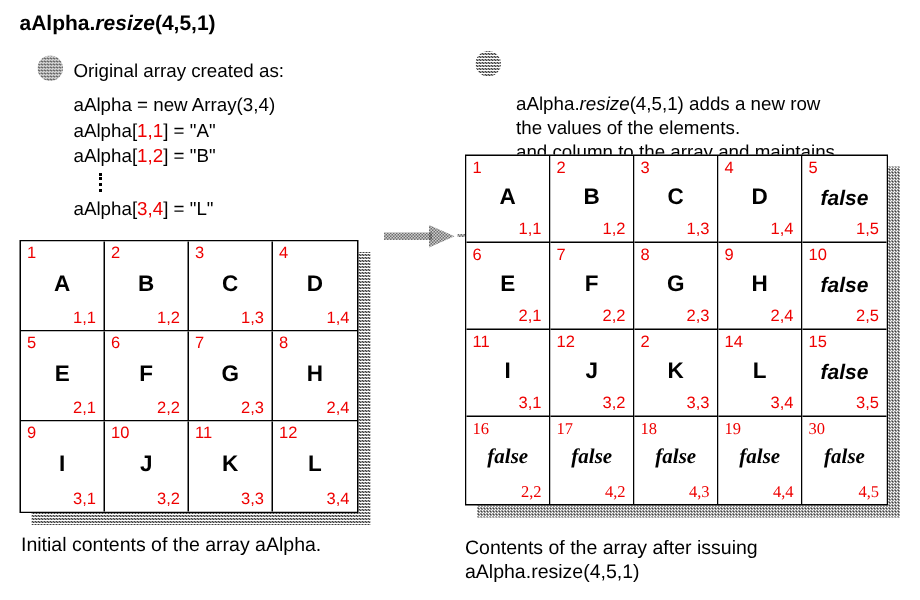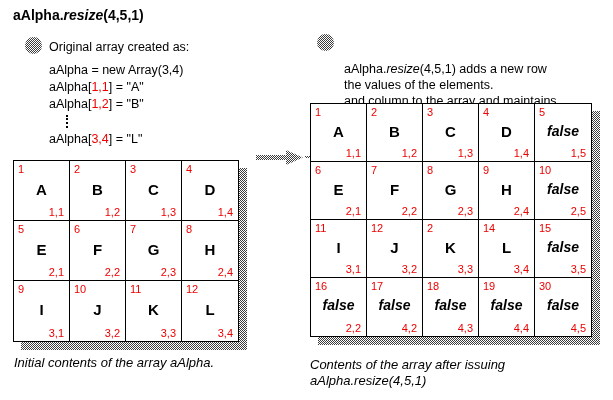--- a/index.html
+++ b/index.html
@@ -37,29 +37,29 @@
   .shadow-right { left:318px; top:111px; width:282px; height:234px; }
 
   .grid { position:absolute; z-index:1; display:grid; background:#fff; border:1px solid #000; }
   .grid-left  { left:13px;  top:160px; grid-template-columns:repeat(4,56px); grid-auto-rows:60px; }
   .grid-right { left:310px; top:103px; grid-template-columns:repeat(5,56px); grid-auto-rows:58px; }
 
   .cell { position:relative; border-right:1px solid #000; border-bottom:1px solid #000; background:#fff; }
   .grid-left  .cell:nth-child(4n)   { border-right:none; }
   .grid-left  .cell:nth-child(n+9)  { border-bottom:none; }
   .grid-right .cell:nth-child(5n)   { border-right:none; }
-  .grid-right .cell:nth-child(n+16) { border-bottom:none; }
+  .grid-right .cell:nth-child(n+16) { border-bottom:none;font-family:Liberation Serif, serif; }
 
   .cell .idx { position:absolute; top:2px; left:4px; color:var(--red); font-size:11px; }
   .cell .val { position:absolute; top:50%; left:50%; transform:translate(-50%,-60%);
                font-weight:bold; font-size:15px; }
   .cell .val.bool { font-style:italic; font-size:14px;text-align:center; }
   .cell .pos { position:absolute; bottom:2px; right:5px; color:var(--red); font-size:11px; }
 
-  .caption { position:absolute; font-size:13px; font-style:italic; }
+  .caption { position:absolute; font-size:13px; }
   .caption-left  { left:14px;  top:355px; }
   .caption-right { left:310px; top:357px; line-height:16px; }
 
   .arrow { position:absolute; left:256px; top:149px; }
 </style>
 </head>
 <body>
 
 <div class="stage">
 

